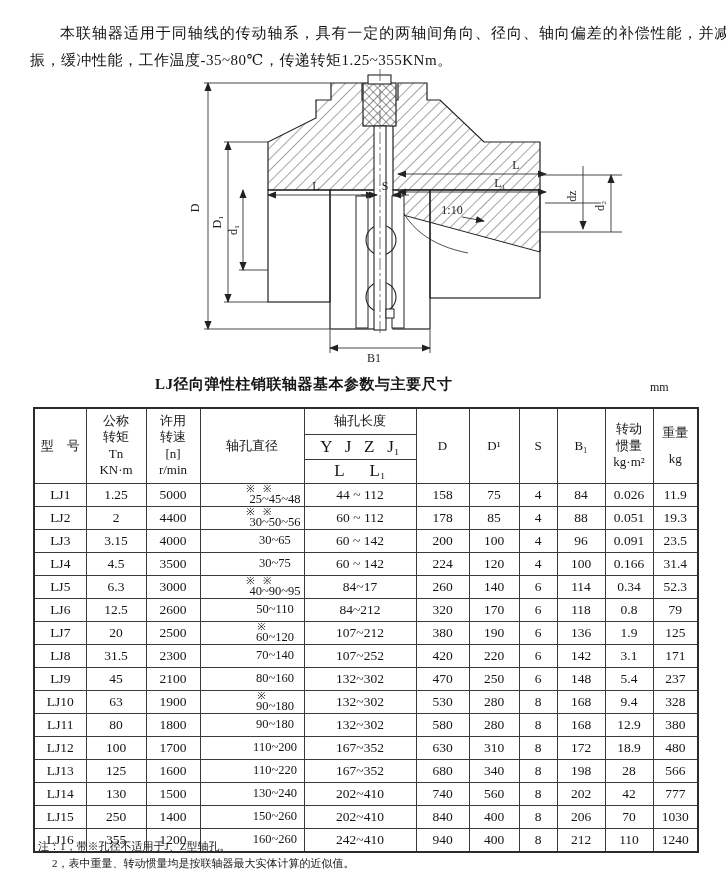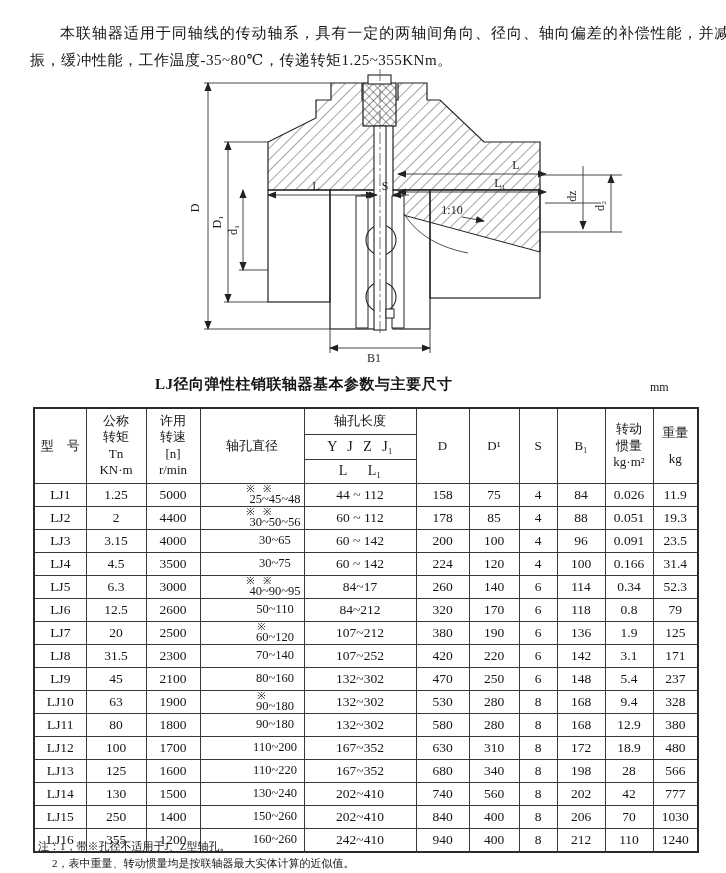--- a/index.html
+++ b/index.html
@@ -14,21 +14,21 @@
   table.params{position:absolute;top:407px;left:33px;width:664px;border-collapse:collapse;
        table-layout:fixed;border:2px solid #2b2b2b;}
   table.params th,table.params td{border:1px solid #3a3a3a;padding:0;text-align:center;
        vertical-align:middle;font-weight:normal;}
   thead th{font-size:13px;line-height:16px;}
   thead tr:nth-child(1){height:26px;}
   thead tr:nth-child(2){height:25px;}
   thead tr:nth-child(3){height:24px;}
   .ml{white-space:pre-line;line-height:16.5px;}
   .wt{white-space:pre-line;line-height:26px;}
-  .sub{white-space:pre;font-size:14px;margin-left:44px;}
+  .sub{white-space:pre;font-size:17px;margin-left:44px;}
   tbody td{height:22px;font-size:13.5px;line-height:15px;}
   td .marks{white-space:pre;font-size:10px;line-height:9px;letter-spacing:3px;}
   td .marks:empty{display:none;}
   td .bval{font-size:12.5px;line-height:13px;padding-left:46px;}
   .notes{position:absolute;top:838px;left:38px;font-size:11px;line-height:17px;}
   .notes .n2{text-indent:14px;text-align:center;}
   svg text{font-family:"Liberation Serif","DejaVu Serif",serif;font-size:12px;fill:#1d1d1d;}
 </style>
 </head>
 <body>

